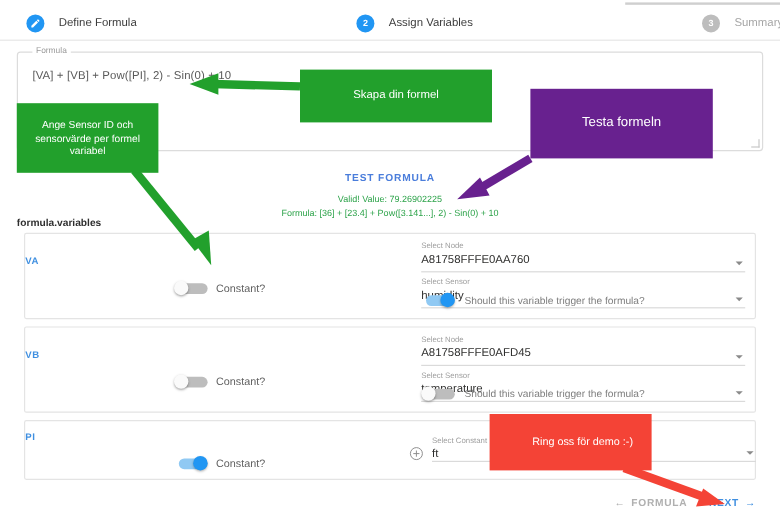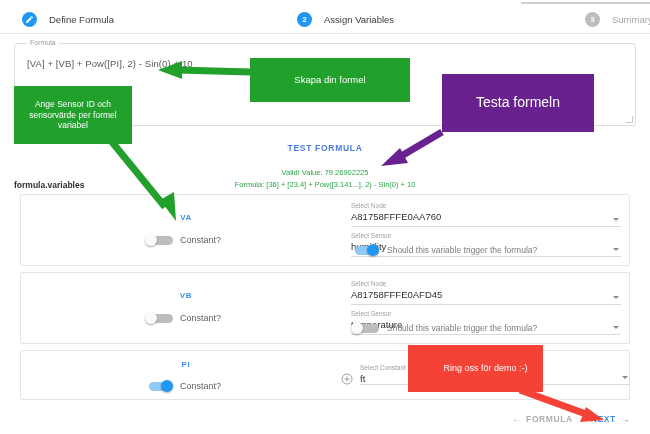--- a/index.html
+++ b/index.html
@@ -63,21 +63,21 @@
 
   
   .test-block {
     position: absolute; left: 0; top: 143px; width: 650px;
     text-align: center;
   }
   .test-title {
     font-size: 8.5px; font-weight: bold; color: #4a7ddb; letter-spacing: .7px;
   }
   .test-valid {
-    margin-top: 15px;
+    margin-top: 8px;
     font-size: 7.5px; color: #2da34a;
   }
   .test-formula {
     margin-top: 3px;
     font-size: 7.5px; color: #2da34a;
   }
 
   
   .section-label {
     position: absolute; left: 14px; top: 180px;
@@ -87,21 +87,21 @@
   
   .var-row {
     position: absolute; left: 20px; width: 610px;
     border: 1px solid #e4e4e4; border-radius: 2px; background: #fff;
   }
   .var-row-1 { top: 194px; height: 72px; }
   .var-row-2 { top: 272px; height: 72px; }
   .var-row-3 { top: 350px; height: 50px; }
 
   .var-name {
-    position: absolute; left: 0; width: 330px; text-align: center;
+    position: absolute; left: 0; width: 330px; 
     font-size: 8px; font-weight: bold; color: #3f8fe0; letter-spacing: .6px;
   }
   .var-name-1 { top: 18px; }
   .var-name-2 { top: 18px; }
   .var-name-3 { top: 9px; }
 
   .const-wrap {
     position: absolute; display: flex; align-items: center; gap: 6px;
   }
   .const-wrap-1 { left: 124px; top: 39px; }
@@ -185,21 +185,21 @@
   .callout-green-1 {
     left: 14px; top: 86px; width: 118px; height: 58px;
     background: #22a02c; font-size: 8.5px; padding: 0 4px;
   }
   .callout-green-2 {
     left: 250px; top: 58px; width: 160px; height: 44px;
     background: #22a02c; font-size: 9.5px;
   }
   .callout-purple {
     left: 442px; top: 74px; width: 152px; height: 58px;
-    background: #68218f; font-size: 14px;
+    background: #68218f; font-size: 11px;
   }
   .callout-red {
     left: 408px; top: 345px; width: 135px; height: 47px;
     background: #f44336; font-size: 9px; padding-left: 20px;
   }
 
   .arrow-svg { position: absolute; pointer-events: none; }
 </style>
 </head>
 <body>

